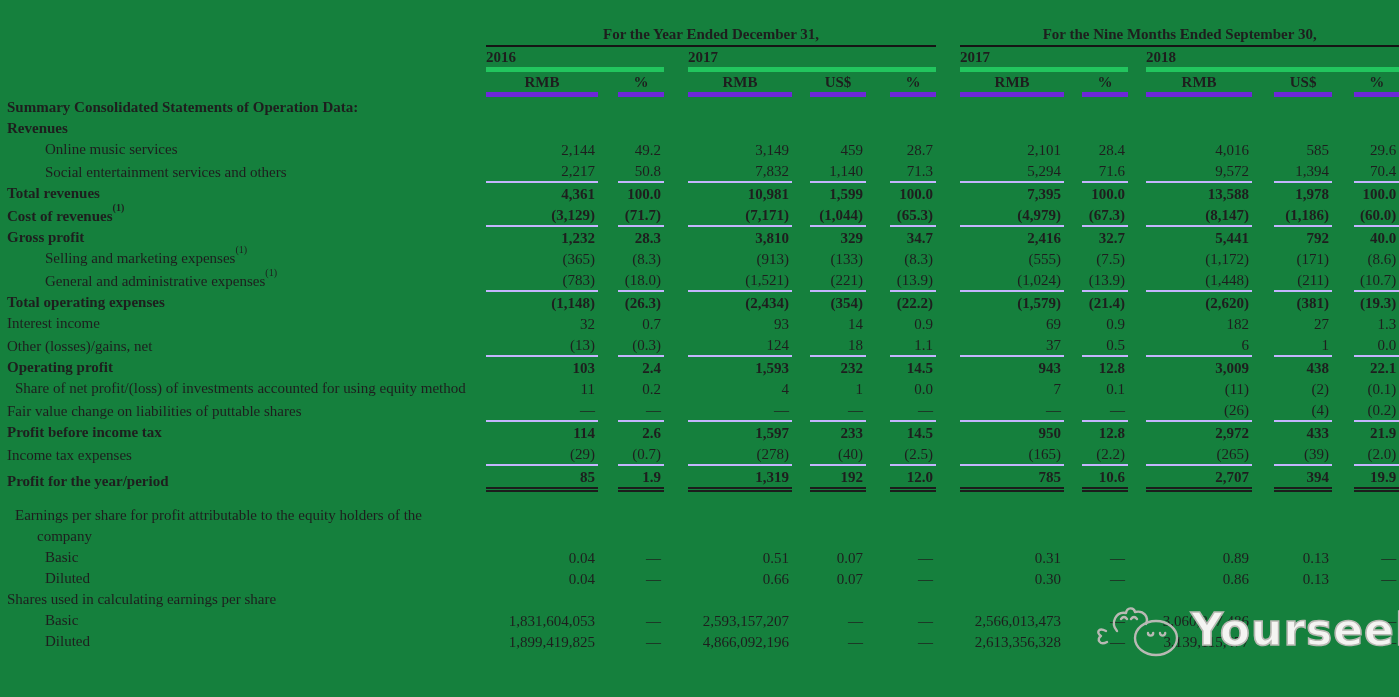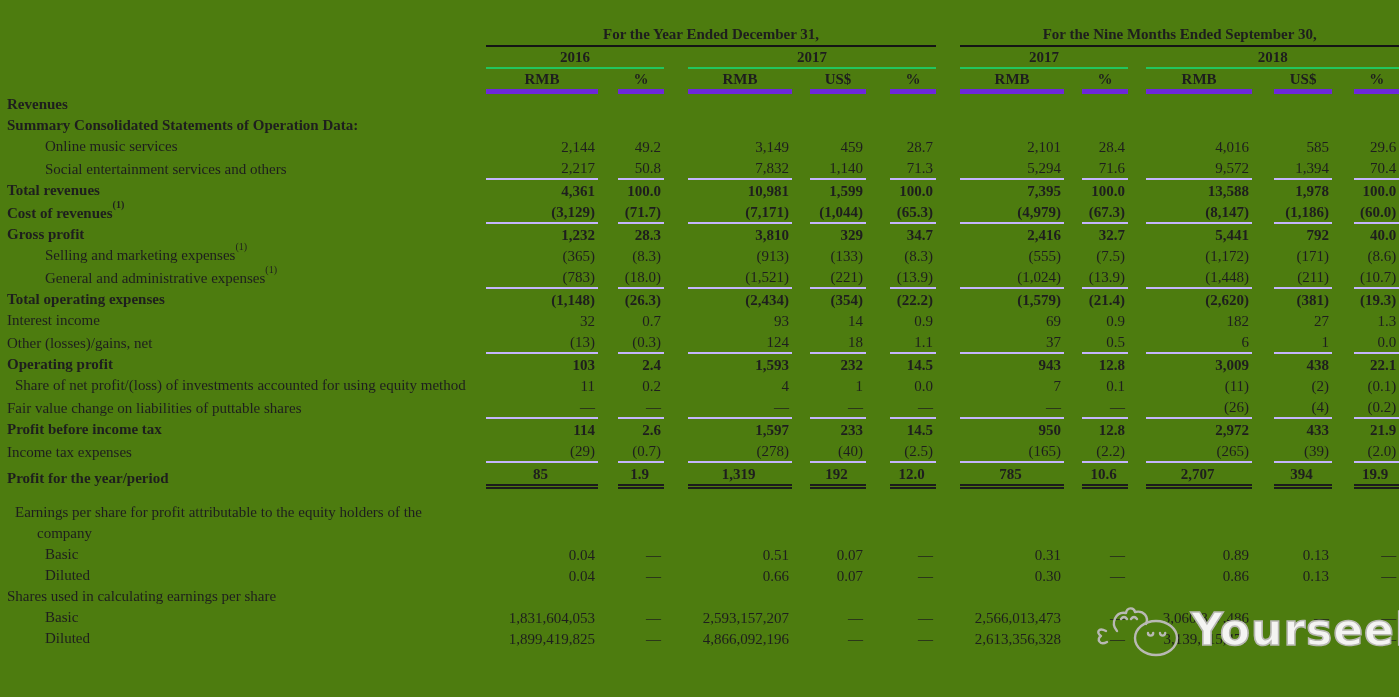--- a/index.html
+++ b/index.html
@@ -1,35 +1,35 @@
 <!DOCTYPE html>
 <html><head>
 <meta charset="utf-8">
 <style>
   html,body { margin:0; padding:0; background:#ffffff; }
   .page {
     position:relative; width:1399px; height:697px; overflow:hidden;
-    background:#4d7c0f; color:#1e1e1e;
+    background:#15803d; color:#1e1e1e;
     font-family:"Liberation Serif","DejaVu Serif",serif;
     font-size:15px;
   }
   table.fin { border-collapse:separate; border-spacing:0; table-layout:fixed; width:1399px; margin-top:10px; }
   td { vertical-align:bottom; height:21px; padding:0; line-height:20px; white-space:nowrap; }
   td.lbl { padding-left:7px; white-space:normal; line-height:21px; }
   td.lbl.ind { padding-left:45px; }
   td.lbl.wrap { padding-left:37px; text-indent:-22px; white-space:normal; }
   td.num { text-align:right; padding-right:3px; }
   .b { font-weight:bold; }
   td.ul  { border-bottom:2px solid #c4b5fd;text-align:right; }
-  td.dul { border-bottom:5px double #1c1c1c;text-align:center; }
+  td.dul { border-bottom:5px double #1c1c1c; }
   sup { font-size:10px; line-height:0; position:relative; top:-4px; }
   
   thead td { vertical-align:bottom; font-weight:bold; }
   td.grp-title { text-align:center; border-bottom:2px solid #151515; height:34px; padding-bottom:1px; }
-  td.year { text-align:center; border-bottom:2px solid #22c55e; height:20px; }
+  td.year { text-align:left; border-bottom:5px solid #22c55e; height:20px; }
   td.colhead { text-align:center; border-bottom:5px solid #6d28d9; height:20px; }
   td.note { text-align:center; height:19px; font-size:14px; }
   tr.gap-top td { padding-top:13px; }
   
   .watermark {
     position:absolute; left:1093px; top:598px; display:flex; align-items:center; gap:6px;
     pointer-events:none;
   }
   .watermark .wm-text {
     font-family:"DejaVu Sans","Liberation Sans",sans-serif;
@@ -103,44 +103,44 @@
         <td class="gap"></td>
         <td class="colhead">RMB</td>
         <td class="gap"></td>
         <td class="colhead">US$</td>
         <td class="gap"></td>
         <td class="colhead">%</td>
       </tr>
     </thead>
     <tbody>
         <tr>
+          <td class="lbl b"><span>Summary Consolidated Statements of Operation Data:</span></td>
+          <td class="gap"></td>
+          <td class="num b"></td>
+          <td class="gap"></td>
+          <td class="num b"></td>
+          <td class="gap"></td>
+          <td class="num b"></td>
+          <td class="gap"></td>
+          <td class="num b"></td>
+          <td class="gap"></td>
+          <td class="num b"></td>
+          <td class="gap"></td>
+          <td class="num b"></td>
+          <td class="gap"></td>
+          <td class="num b"></td>
+          <td class="gap"></td>
+          <td class="num b"></td>
+          <td class="gap"></td>
+          <td class="num b"></td>
+          <td class="gap"></td>
+          <td class="num b"></td>
+        </tr>
+        <tr>
           <td class="lbl b"><span>Revenues</span></td>
-          <td class="gap"></td>
-          <td class="num b"></td>
-          <td class="gap"></td>
-          <td class="num b"></td>
-          <td class="gap"></td>
-          <td class="num b"></td>
-          <td class="gap"></td>
-          <td class="num b"></td>
-          <td class="gap"></td>
-          <td class="num b"></td>
-          <td class="gap"></td>
-          <td class="num b"></td>
-          <td class="gap"></td>
-          <td class="num b"></td>
-          <td class="gap"></td>
-          <td class="num b"></td>
-          <td class="gap"></td>
-          <td class="num b"></td>
-          <td class="gap"></td>
-          <td class="num b"></td>
-        </tr>
-        <tr>
-          <td class="lbl b"><span>Summary Consolidated Statements of Operation Data:</span></td>
           <td class="gap"></td>
           <td class="num b"></td>
           <td class="gap"></td>
           <td class="num b"></td>
           <td class="gap"></td>
           <td class="num b"></td>
           <td class="gap"></td>
           <td class="num b"></td>
           <td class="gap"></td>
           <td class="num b"></td>

